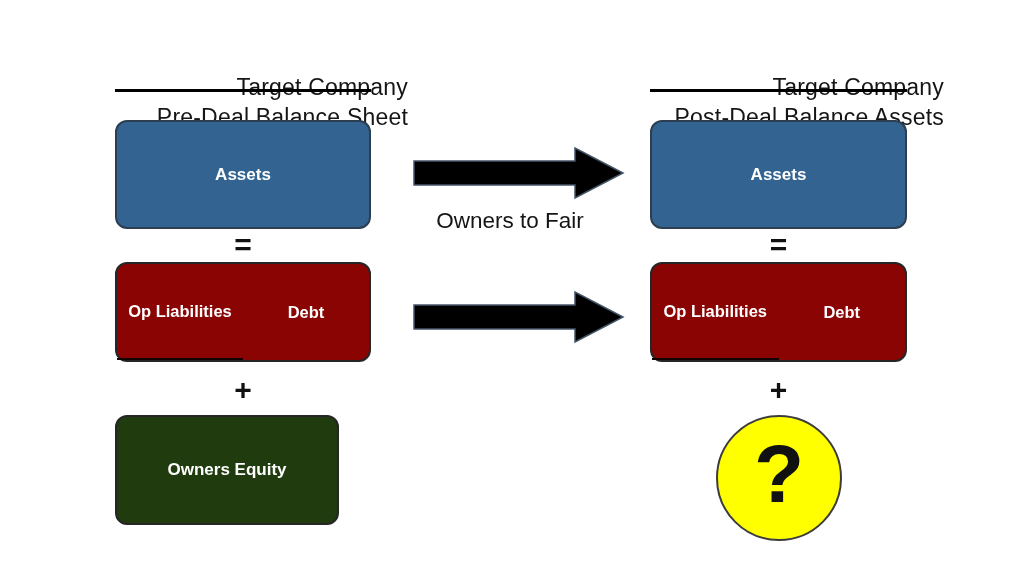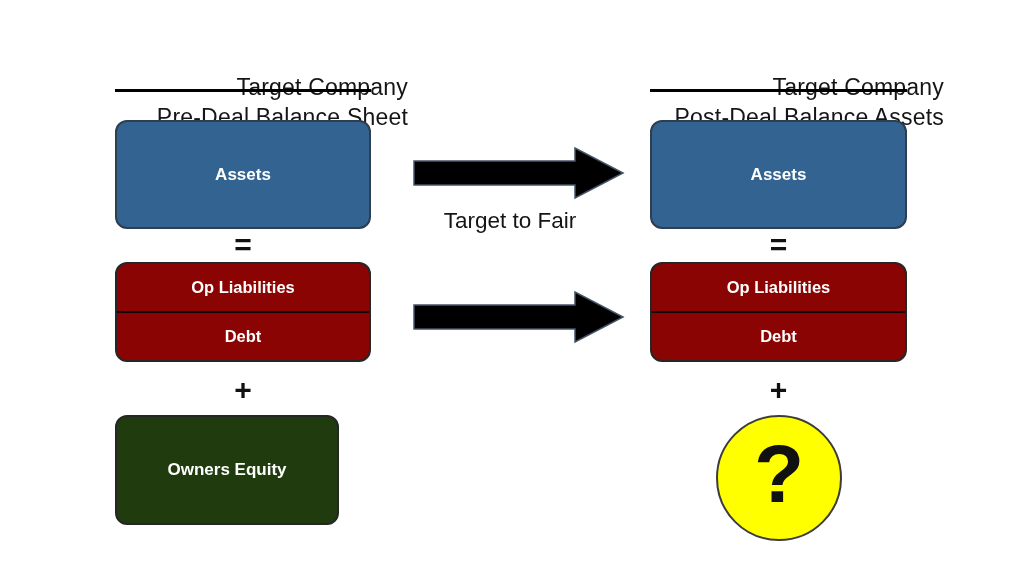--- a/index.html
+++ b/index.html
@@ -45,21 +45,21 @@
     border: 2px solid #2c3e50;
     height: 109px;
     top: 120px;
   }
   .liab-box {
     background: #8b0404;
     border: 2px solid #262626;
     height: 100px;
     top: 262px;
     display: flex;
-    flex-direction: column;
+    flex-direction: row;
     align-items: stretch;
     padding: 0;
   }
   .liab-row {
     flex: 1;
     display: flex;
     align-items: center;
     justify-content: center;
     color: #ffffff;
     font-weight: bold;
@@ -139,21 +139,21 @@
 
   <div class="box equity-box" style="left:115px; width:224px;">
     <span>Owners Equity</span>
   </div>
 
   <svg class="arrow-svg" style="left:413px; top:147px;" viewBox="0 0 212 52" aria-hidden="true">
     <polygon points="1,14 162,14 162,1 210,26 162,51 162,38 1,38" fill="#000000" stroke="#44546a" stroke-width="1.5"></polygon>
   </svg>
 
   <div class="annotation">
-    <div>Target to Fair</div>
+    <div>Owners to Fair</div>
   </div>
 
   <svg class="arrow-svg" style="left:413px; top:291px;" viewBox="0 0 212 52" aria-hidden="true">
     <polygon points="1,14 162,14 162,1 210,26 162,51 162,38 1,38" fill="#000000" stroke="#44546a" stroke-width="1.5"></polygon>
   </svg>
 
   <div class="col-title" style="left:614px;">
     <div>Target Company</div>
     <div>Post-Deal Balance Assets</div>
   </div>

